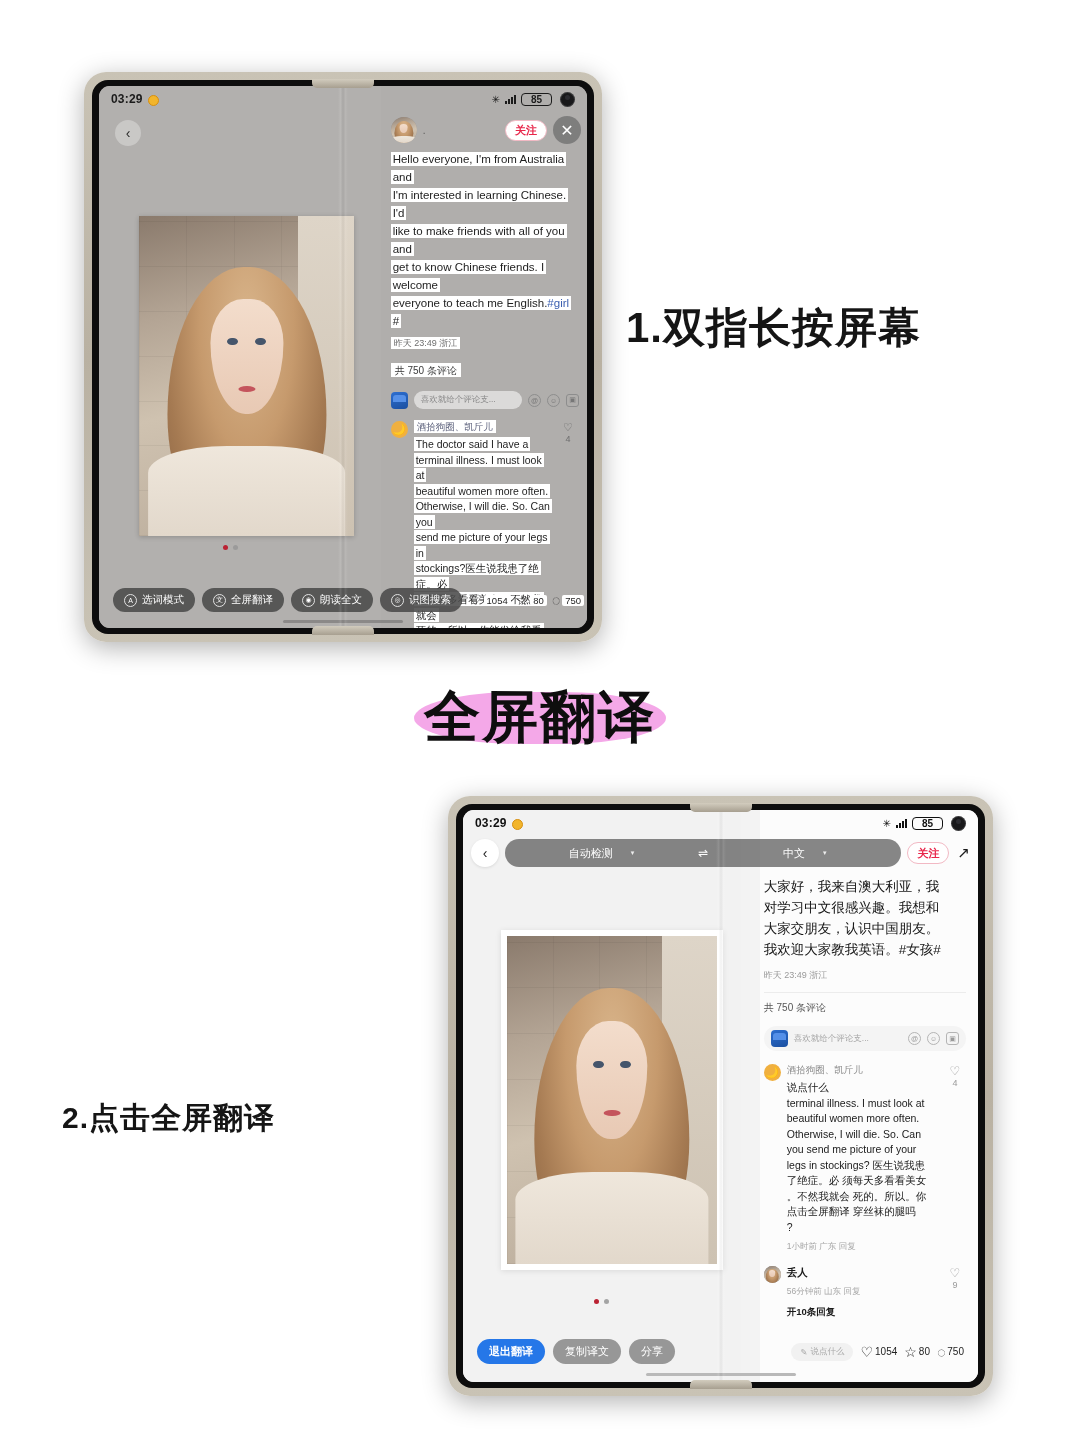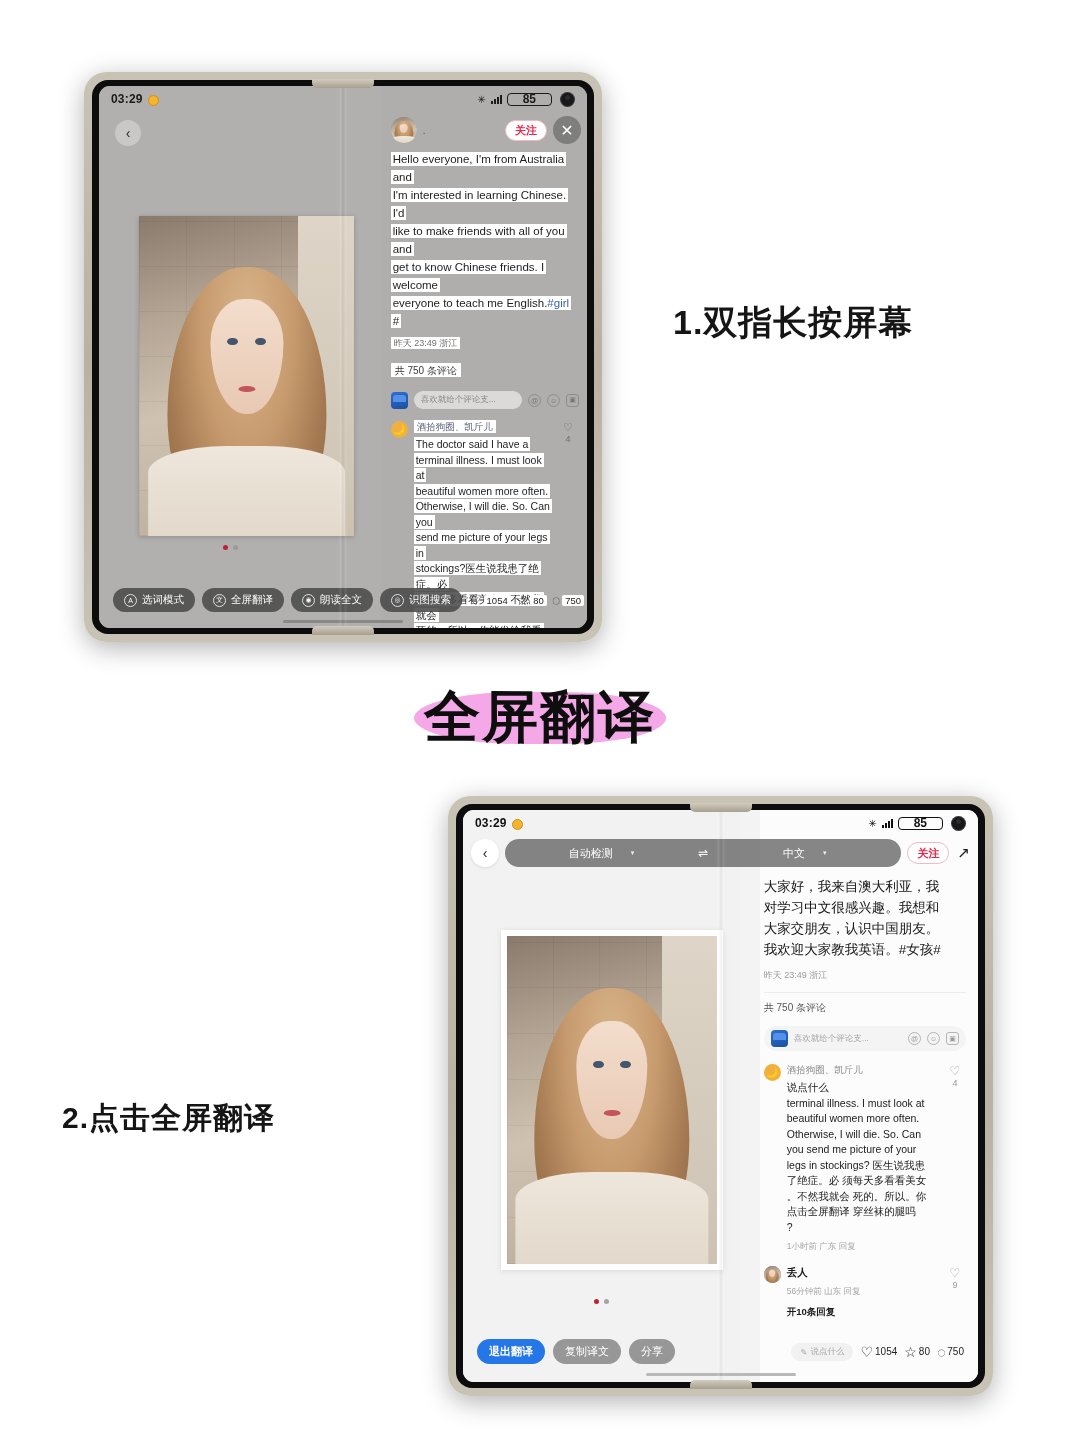--- a/index.html
+++ b/index.html
@@ -63,22 +63,22 @@
     background: #f2b52c; margin-left: 5px; position: relative; top: 1px;
     border: 1.5px solid #d68f12;
   }
   .sb-right { margin-left: auto; display: flex; align-items: center; gap: 5px; }
   .sb-bt { font-size: 10px; }
   .sb-sig { display: flex; align-items: flex-end; gap: 1px; height: 10px; }
   .sb-sig i { width: 2px; background: currentColor; display: block; }
   .sb-sig i:nth-child(1){height:3px}.sb-sig i:nth-child(2){height:5px}
   .sb-sig i:nth-child(3){height:7px}.sb-sig i:nth-child(4){height:9px}
   .sb-batt {
-    font-size: 12px; font-weight: 700; border: 1.3px solid currentColor;
-    border-radius: 4px; padding: 0px 15px; line-height: 11px;
+    font-size: 10px; font-weight: 700; border: 1.3px solid currentColor;
+    border-radius: 4px; padding: 0px 9px; line-height: 11px;
   }
   .sb-cam {
     width: 15px; height: 15px; border-radius: 50%;
     background: #18181a; margin-left: 3px;
     box-shadow: inset 0 0 0 1px rgba(255,255,255,.15);
   }
   .sb-cam::after{content:"";display:block;width:5px;height:5px;border-radius:50%;background:#2b2b30;margin:3px auto;}
 
   
   
@@ -286,21 +286,21 @@
   }
 
   
   .caption {
     position: absolute;
     font-weight: 900;
     color: #151515;
     letter-spacing: 1px;
     white-space: nowrap;
   }
-  #cap1 { left: 673px; top: 300px; font-size: 34px; }
+  #cap1 { left: 626px; top: 300px; font-size: 42px; }
   #cap2 { left: 62px; top: 1098px; font-size: 30px; }
 
   .banner {
     position: absolute; left: 0; right: 0; top: 676px;
     display: flex; justify-content: center; align-items: center;
   }
   .banner-wrap { position: relative; display: inline-block; padding: 4px 18px; }
   .banner-blob {
     position: absolute; left: 8px; right: 8px; top: 16px; height: 52px;
     background: #f4a8e8; border-radius: 50% / 60%;

